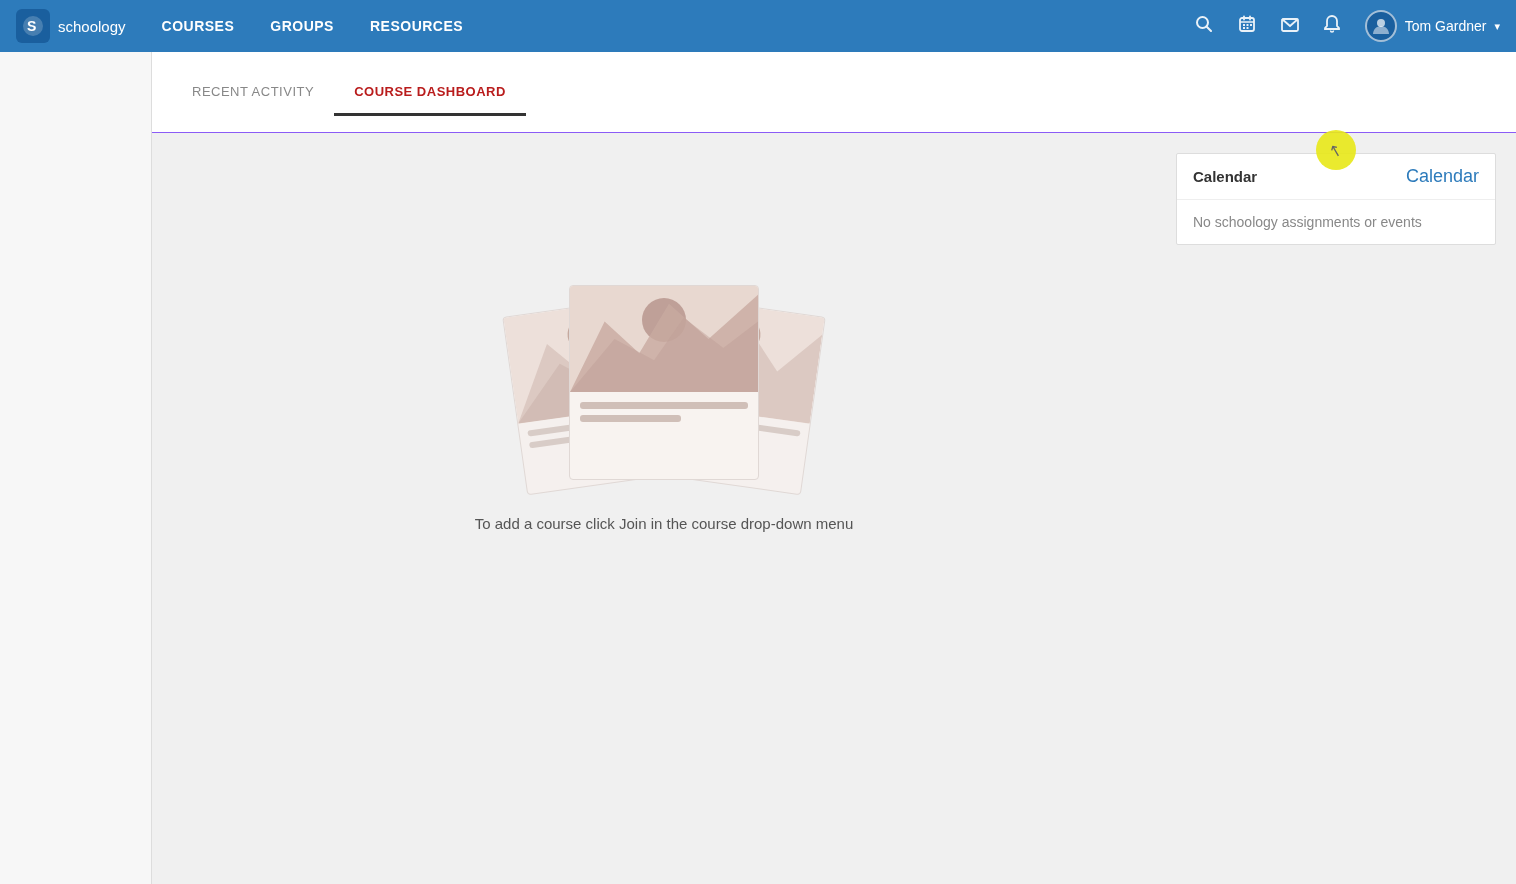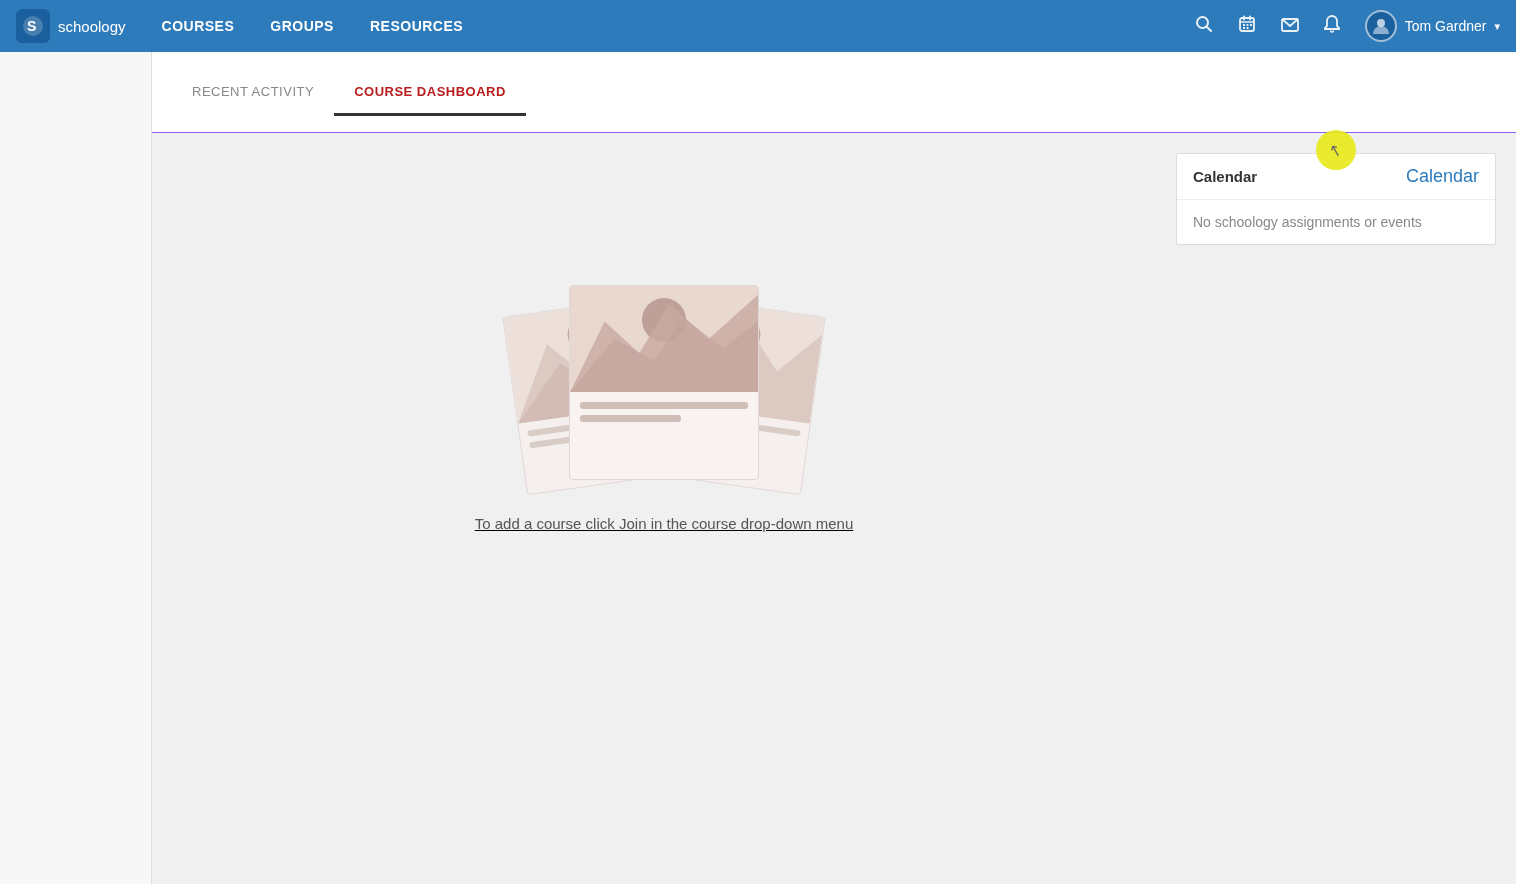--- a/index.html
+++ b/index.html
@@ -132,21 +132,20 @@
       padding: 20px 20px 20px 20px;
       gap: 20px;
     }
     .main-content {
       flex: 1;
       display: flex;
       flex-direction: column;
       align-items: center;
       justify-content: center;
       min-height: 500px;
-      text-decoration: underline;
     }
 
     
     .illustration {
       position: relative;
       width: 380px;
       height: 220px;
       margin-bottom: 20px;
     }
     .course-card {

